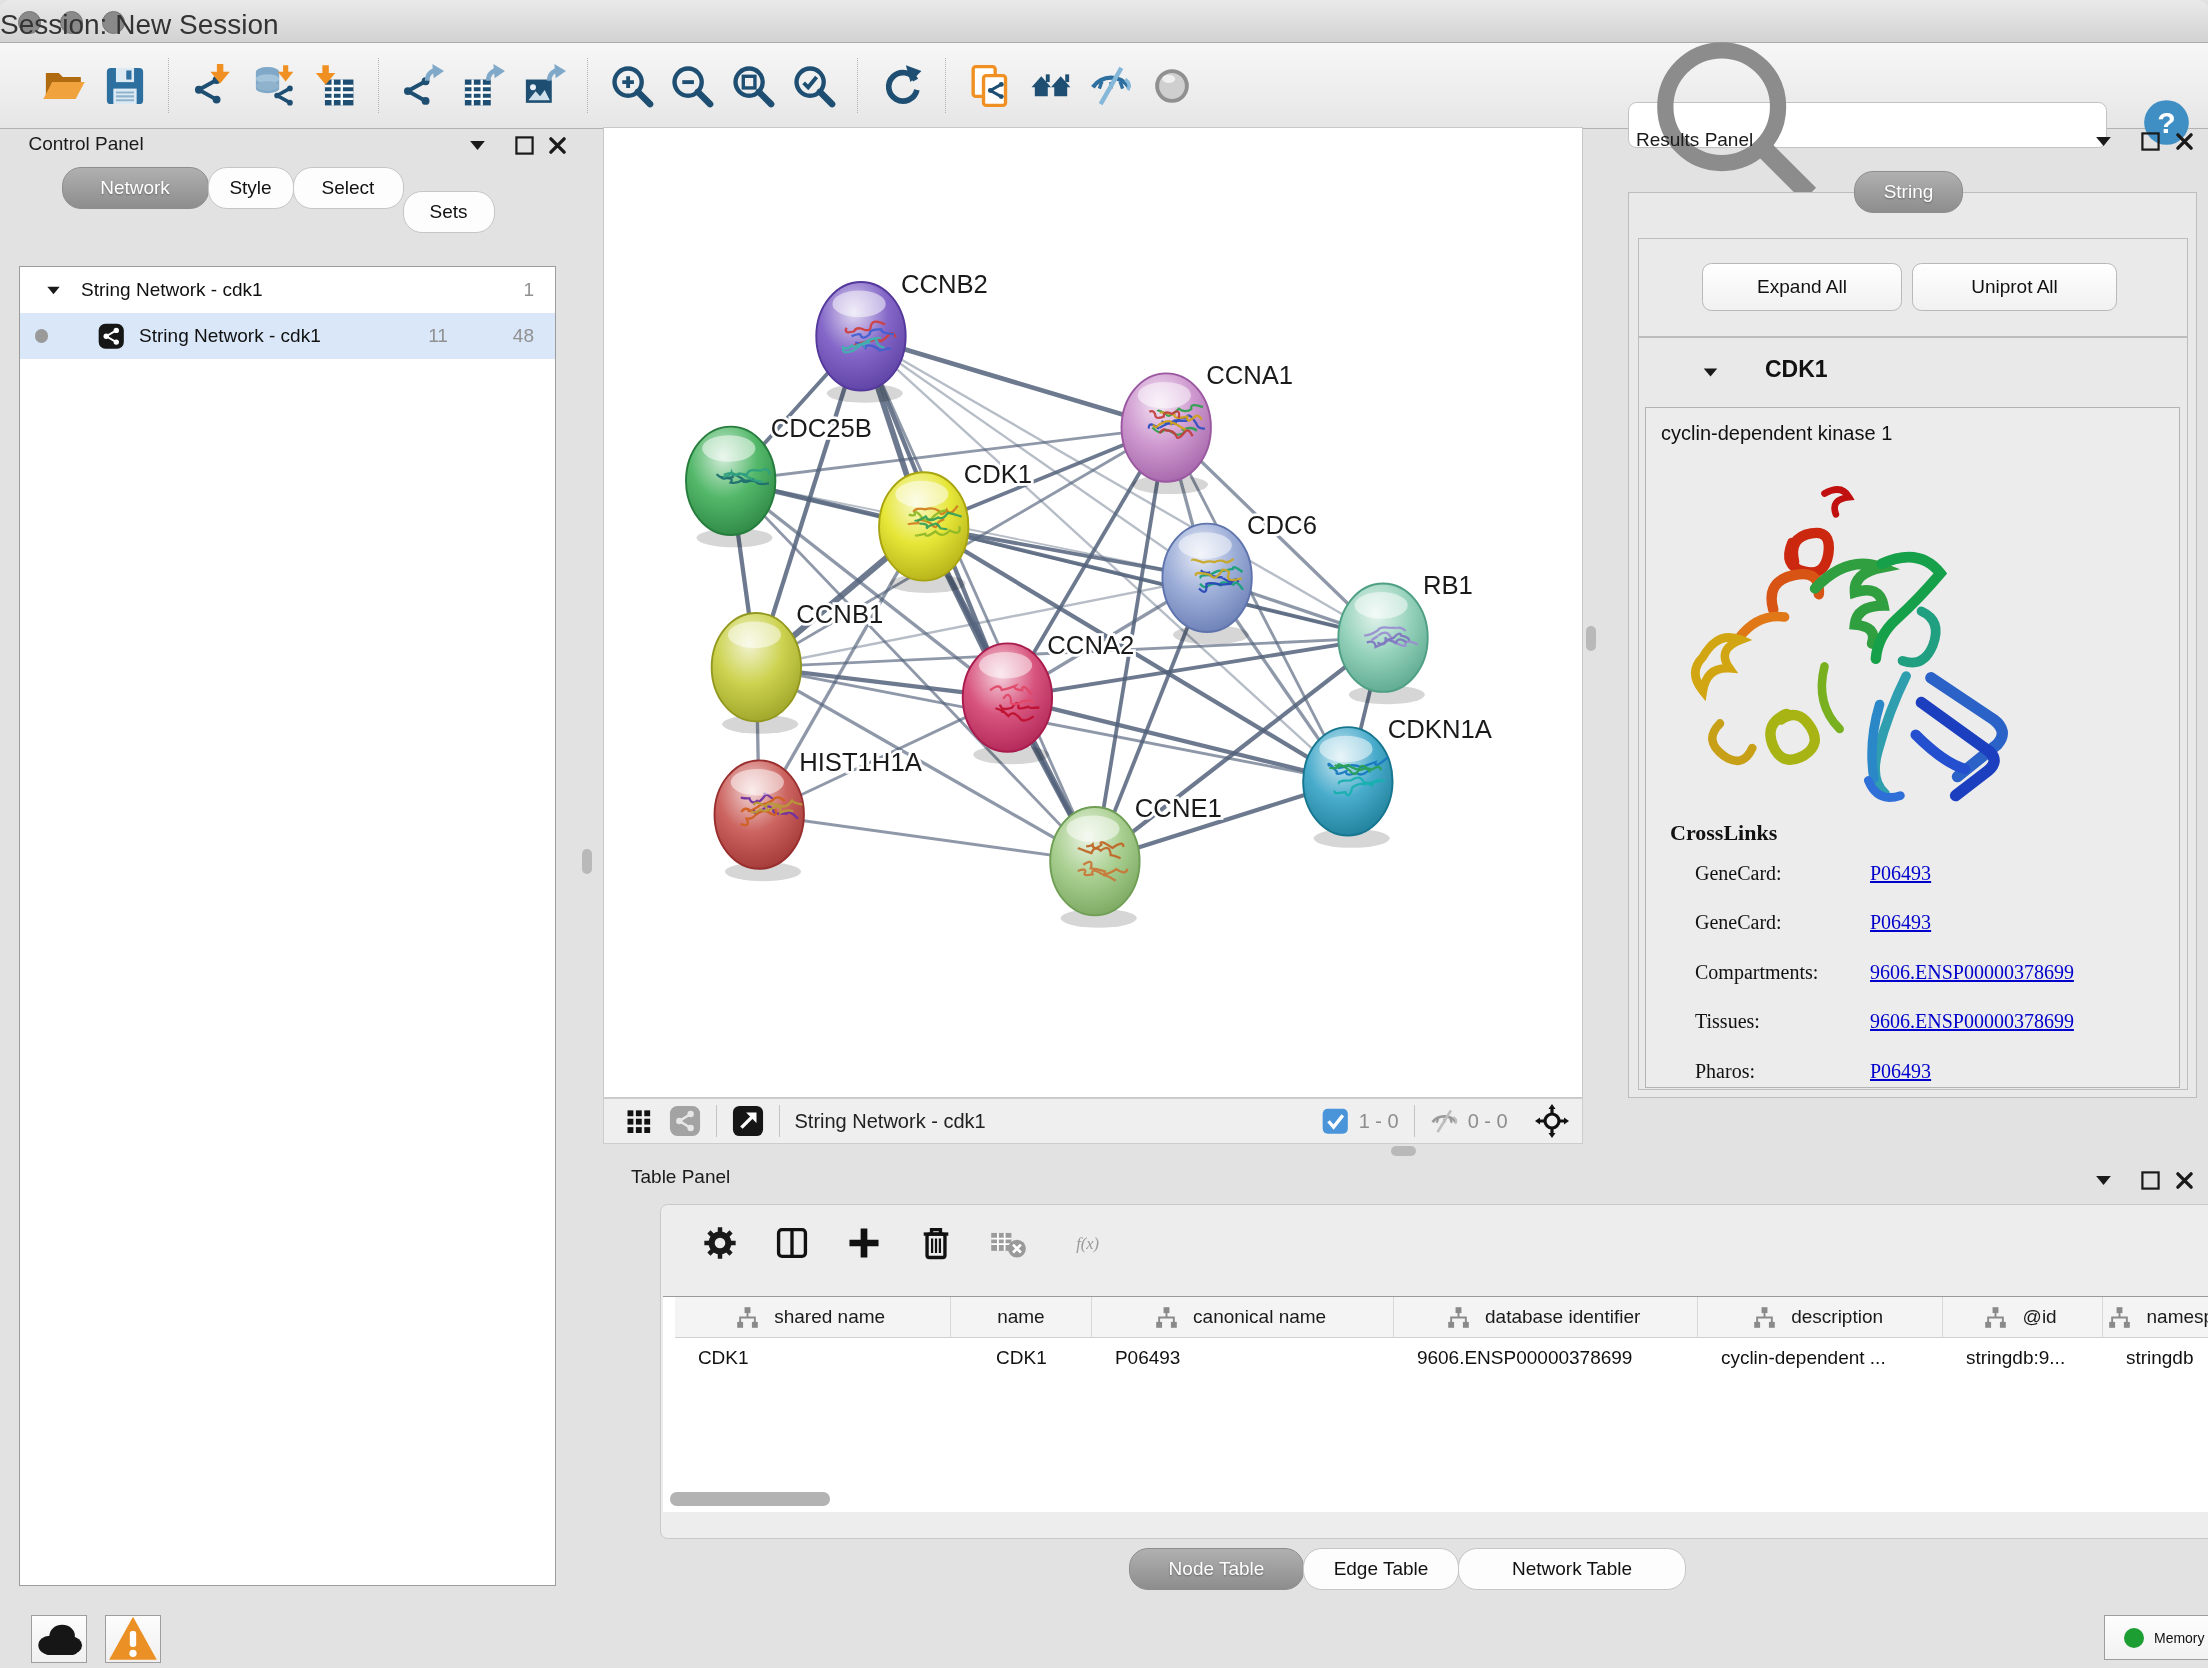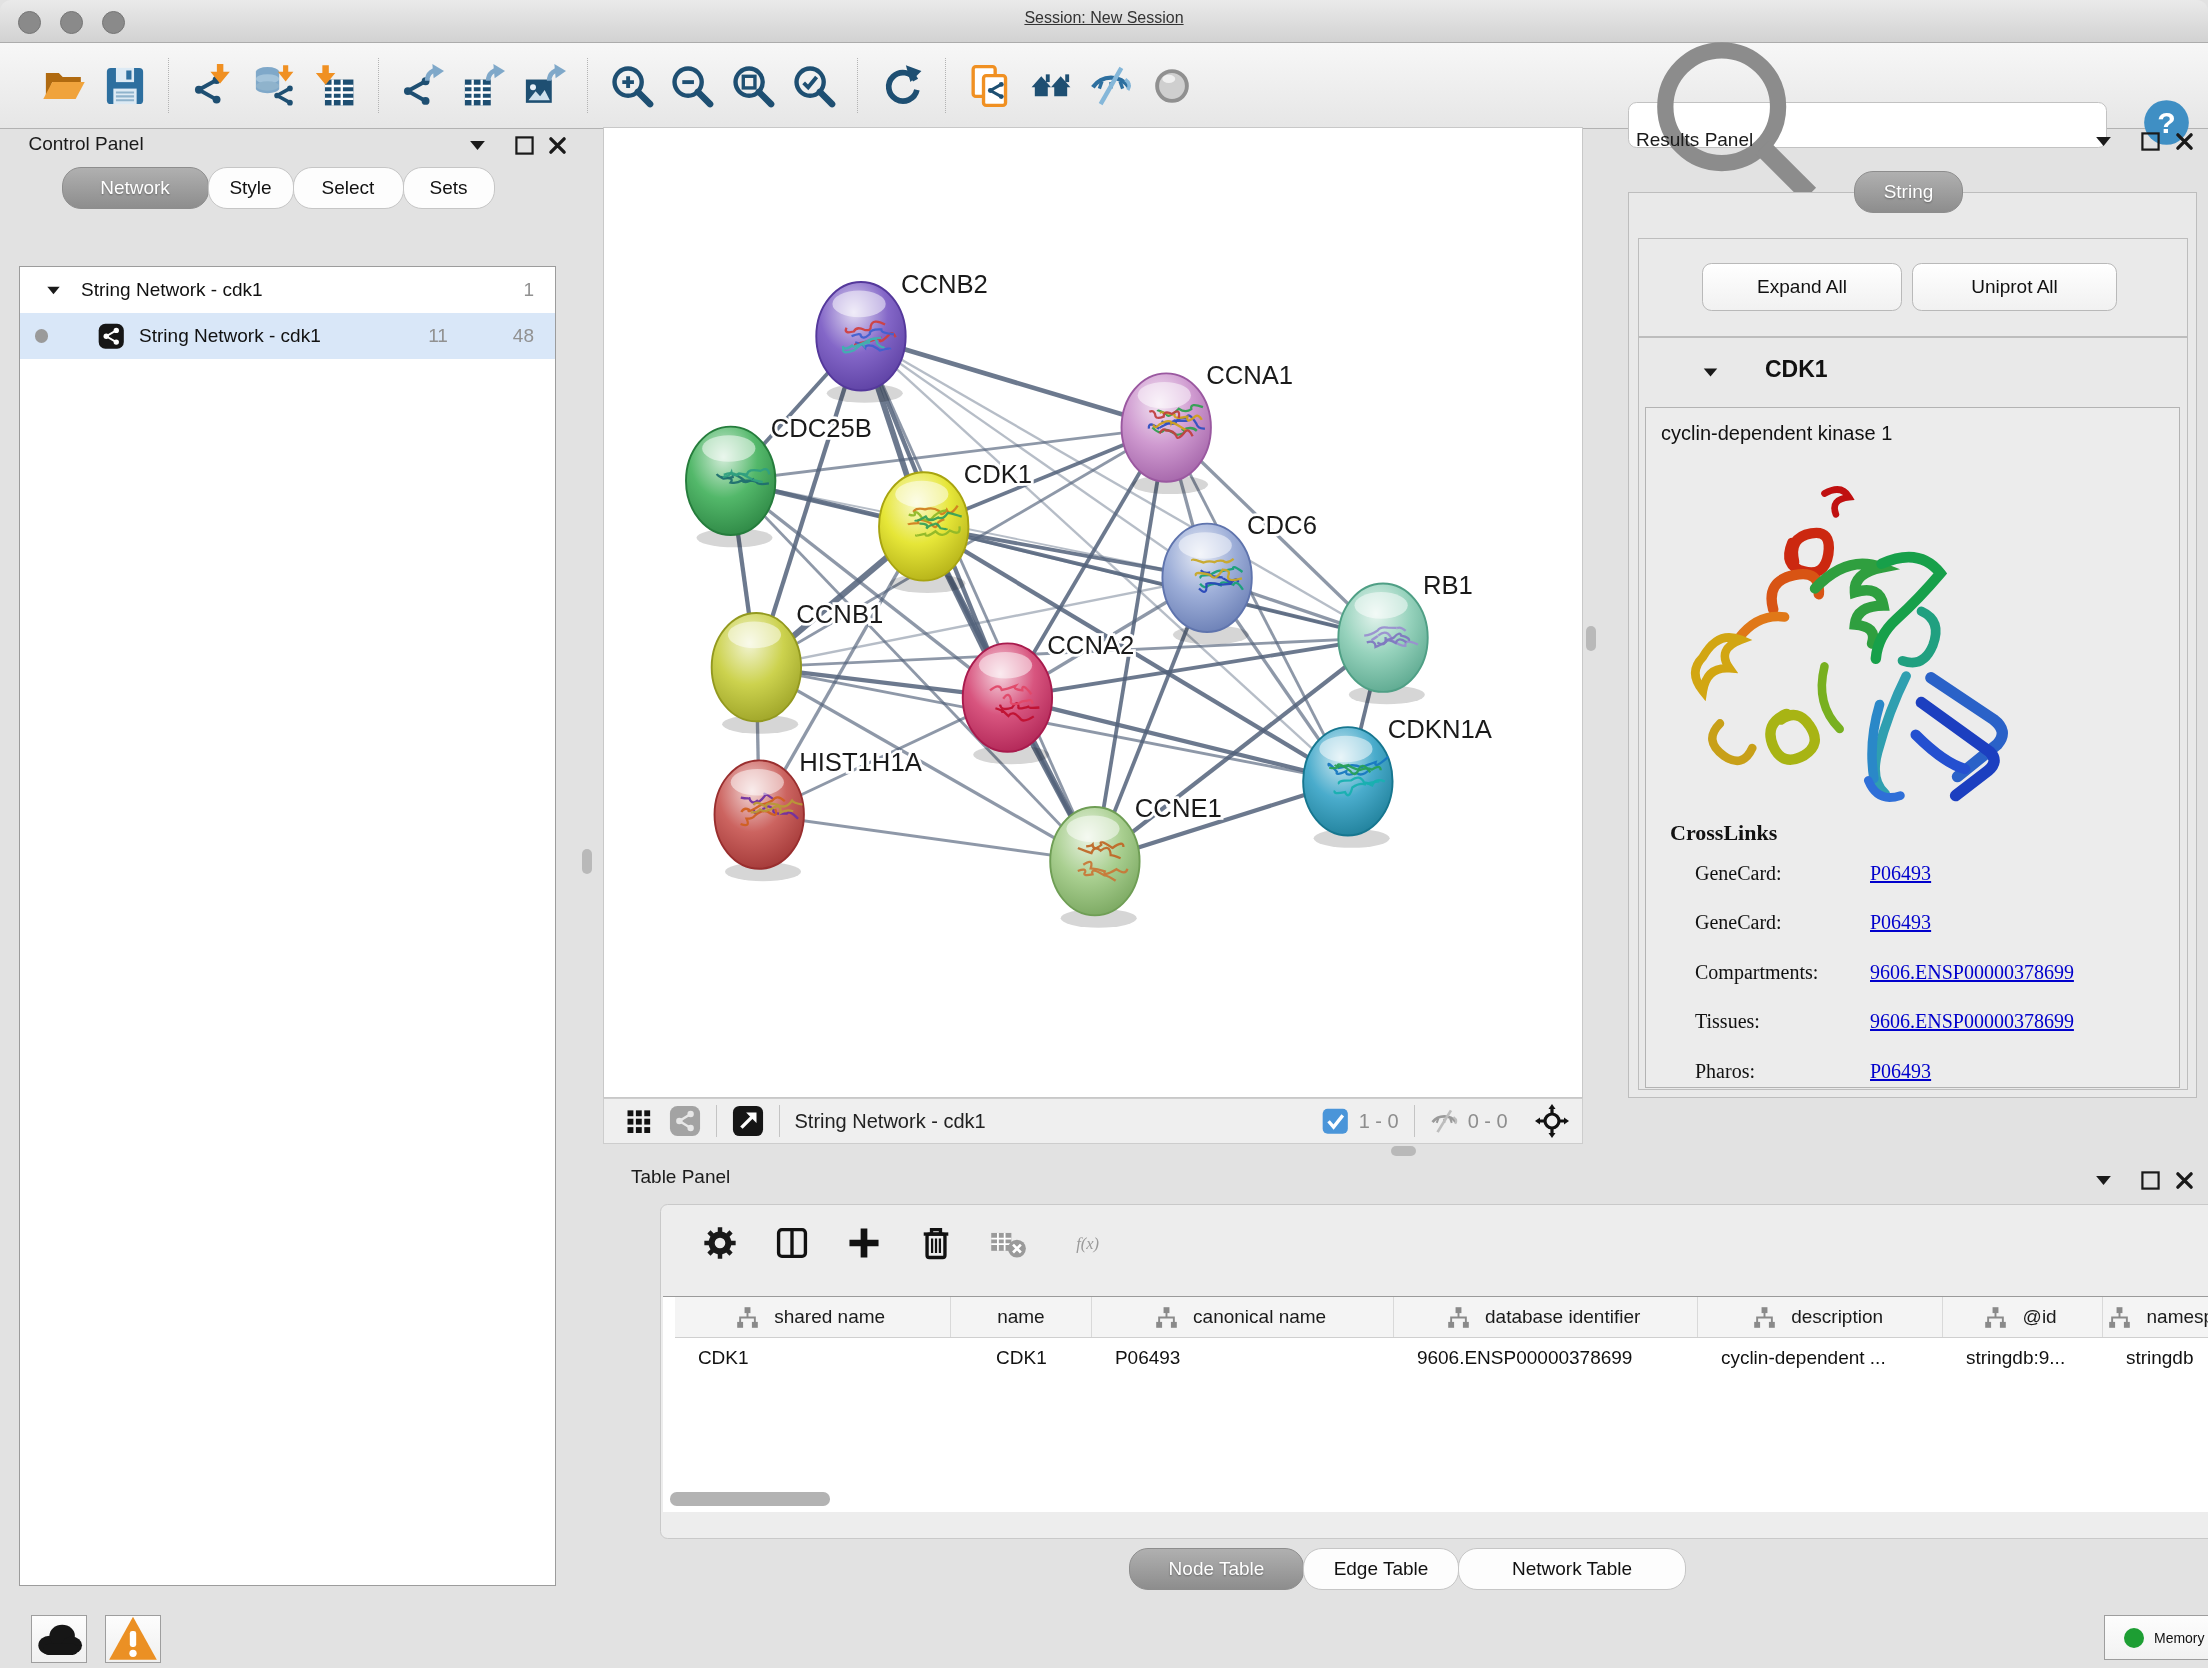--- a/index.html
+++ b/index.html
@@ -1,21 +1,21 @@
 <!DOCTYPE html>
 <html style="font-size:15px"><head>
 <meta charset="utf-8">
 <style>
   html,body{margin:0;padding:0;}
   body{width:2208px;height:1668px;background:#e2e2e2;font-family:"Liberation Sans",sans-serif;position:relative;overflow:hidden;}
   .abs{position:absolute;}
   
   .titlebar{left:0;top:0;width:2208px;height:42px;background:linear-gradient(#eaeaea,#d2d2d2);border-bottom:1px solid #acacac;border-radius:11.4px 11.4px 0 0;}
   .tlight{position:absolute;top:10.5px;width:21px;height:21px;border-radius:50%;background:#8a8a8a;border:1px solid #767676;}
-  .wtitle{position:absolute;top:8.6px;left:0;width:100%;text-align:center;font-size:16px;color:#333;text-decoration:underline;}
+  .wtitle{position:absolute;top:8.6px;left:0;width:100%;text-align:left;font-size:28px;color:#333;}
   
   .toolbar{left:0;top:43px;width:2208px;height:85px;background:linear-gradient(#f7f7f7,#e6e6e6);border-bottom:1px solid #b2b2b2;display:flex;align-items:center;}
   .tb-flow{display:flex;align-items:center;padding-left:34px;}
   .tb-btn{width:53px;height:59px;display:flex;align-items:center;justify-content:center;background:transparent;border:none;padding:0;margin:0 3.8px;}
   .tb-btn svg{width:44px;height:44px;}
   .tb-sep{width:0;height:55px;border-left:1.9px dotted #b3b3b3;margin:0 13.3px;}
   .searchbox{position:absolute;left:1628px;top:59px;width:477px;height:44px;background:#fff;border:1px solid #c2c2c2;border-radius:8.6px;display:flex;align-items:center;}
   .searchbox svg{width:27px;height:27px;margin-left:9.5px;flex:none;}
   .searchbox input{flex:1;border:none;outline:none;font-size:19px;height:34px;background:transparent;padding:0 9.5px;font-family:"Liberation Sans",sans-serif;}
   .helpbtn{position:absolute;left:2142px;top:55px;width:49px;height:49px;border:none;background:transparent;padding:0;}
@@ -265,21 +265,21 @@
     </button>
   <button class="abs pctl" style="left: 535px; top: 1.9px; display: inline-flex; align-items: center; justify-content: center;">
       <svg viewBox="0 0 34 34" xmlns="http://www.w3.org/2000/svg">
         <path d="M8 8L26 26M26 8L8 26" stroke="#1a1a1a" stroke-width="4.6" stroke-linecap="round"></path>
       </svg>
     </button>
   <div class="cp-tabs" id="cp-tabs">
       <div class="tab active" style="width: 145px;">Network</div>
       <div class="tab" style="width: 84px;">Style</div>
       <div class="tab" style="width: 109px;">Select</div>
-      <div class="tab" style="width: 90px;">Sets</div>
+      <div class="tab" style="width: 90px; margin-top: 24px;">Sets</div>
     </div>
   <div class="treebox">
     <div class="trow">
       <span style="margin-left: 23px; width: 21px; height: 21px; display: inline-flex; align-items: center; justify-content: center;">
           <svg viewBox="0 0 34 34" xmlns="http://www.w3.org/2000/svg" style="width: 100%; height: 100%;">
             <path d="M7 11l10 12 10-12z" fill="#1a1a1a"></path>
           </svg>
         </span>
       <span style="margin-left:17px">String Network - cdk1</span>
       <span class="cnt">1</span>

